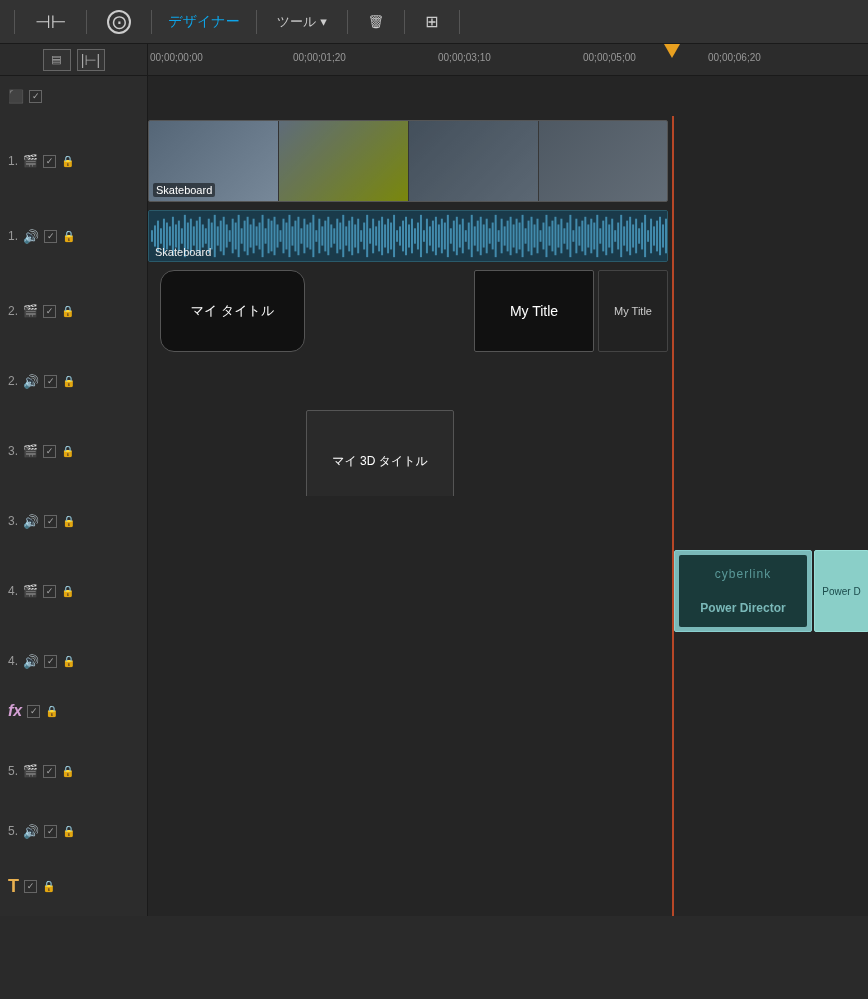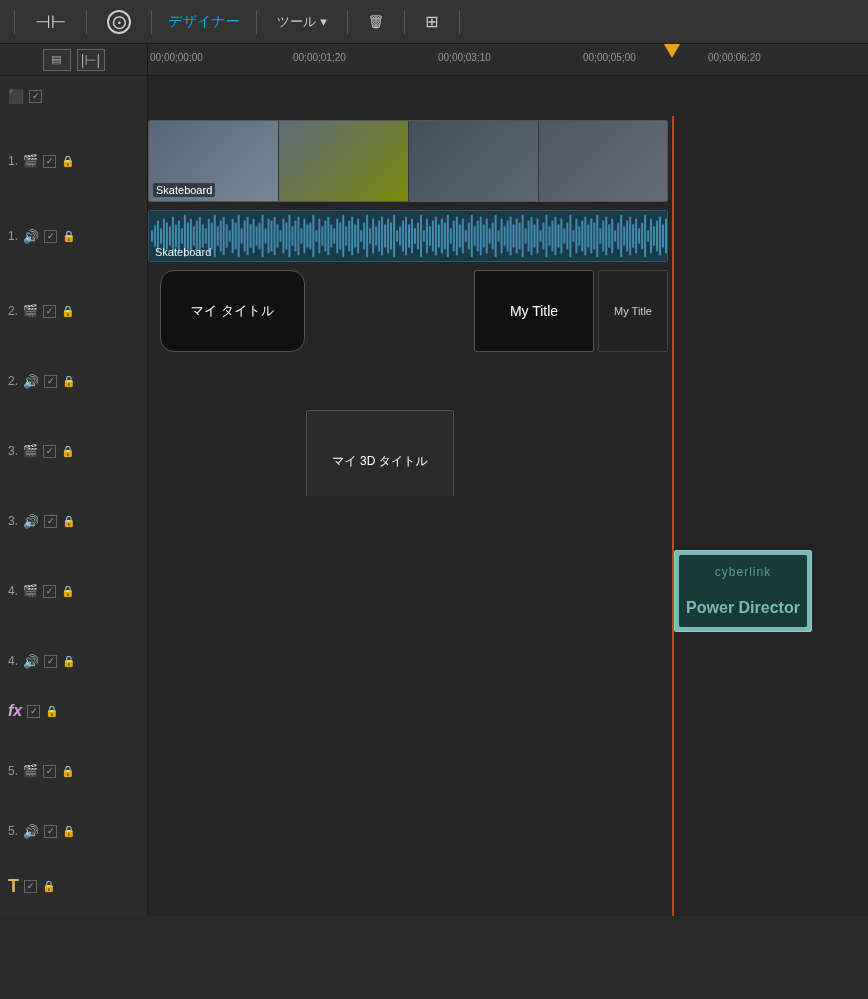--- a/index.html
+++ b/index.html
@@ -505,24 +505,27 @@
           <span style="color:#999; font-size:12px;">4.</span>
           <span style="font-size:12px; color:#7aabcc;">🎬</span>
           <div class="checkbox-small">✓</div>
           <span style="font-size:11px; color:#888;">🔒</span>
         </div>
         <div class="full-track-right" style="height:90px; position:relative;">
 
           <div style="position:absolute; top:4px; left:526px; width:138px; height:82px; background:#7ab8b8; border:1px solid #8acfcf; border-radius:2px; display:flex; align-items:center; padding:4px; overflow:hidden;">
             <div style="background:#1a3a3a; width:100%; height:100%; display:flex; flex-direction:column; align-items:center; justify-content:center; border-radius:2px;">
               <span style="color:#5a9898; font-size:12px; letter-spacing:1px; margin-bottom:20px;">cyberlink</span>
-              <span style="color:#7ab8b8; font-size:16px; font-weight:bold;">Power Director</span>
+              <span style="color:#7ab8b8; font-size:12px; font-weight:bold;">Power Director</span>
             </div>
           </div>
 
+          <div style="position:absolute; top:4px; left:666px; width:55px; height:82px; background:#8acfc8; border:1px solid #9adfd8; border-radius:2px; display:flex; align-items:center; justify-content:center; font-size:10px; color:#1a4a4a; overflow:hidden;">
+            <span>Power D</span>
+          </div>
 
           <div class="playhead-line" style="left:524px;"></div>
         </div>
       </div>
 
       <div class="full-track-row" style="height:50px;">
         <div class="full-track-left" style="height:50px;">
           <span style="color:#999; font-size:12px;">4.</span>
           <span style="font-size:13px; color:#6fb87a;">🔊</span>
           <div class="checkbox-small">✓</div>

